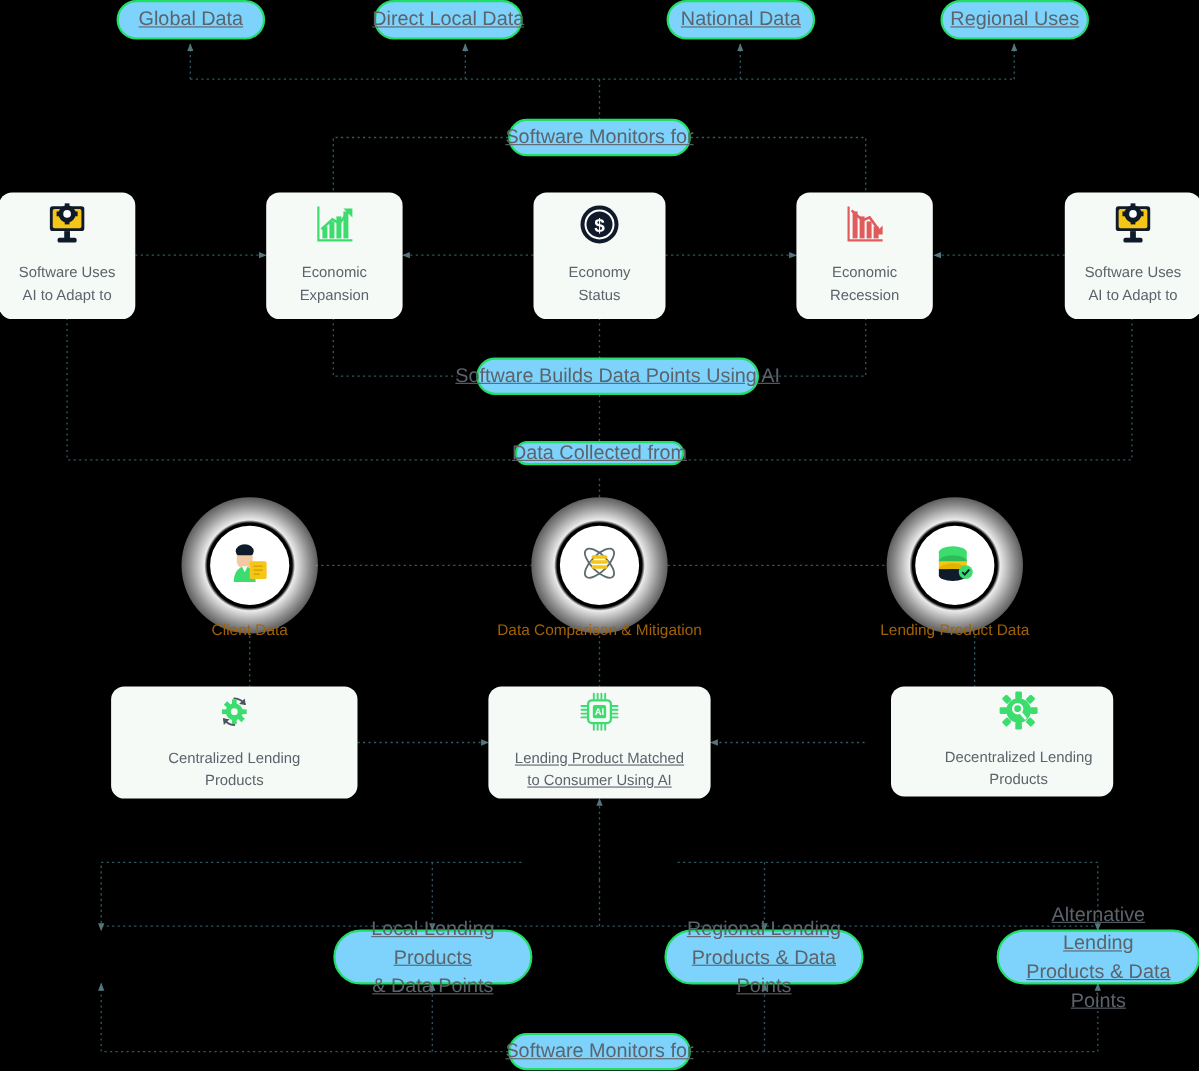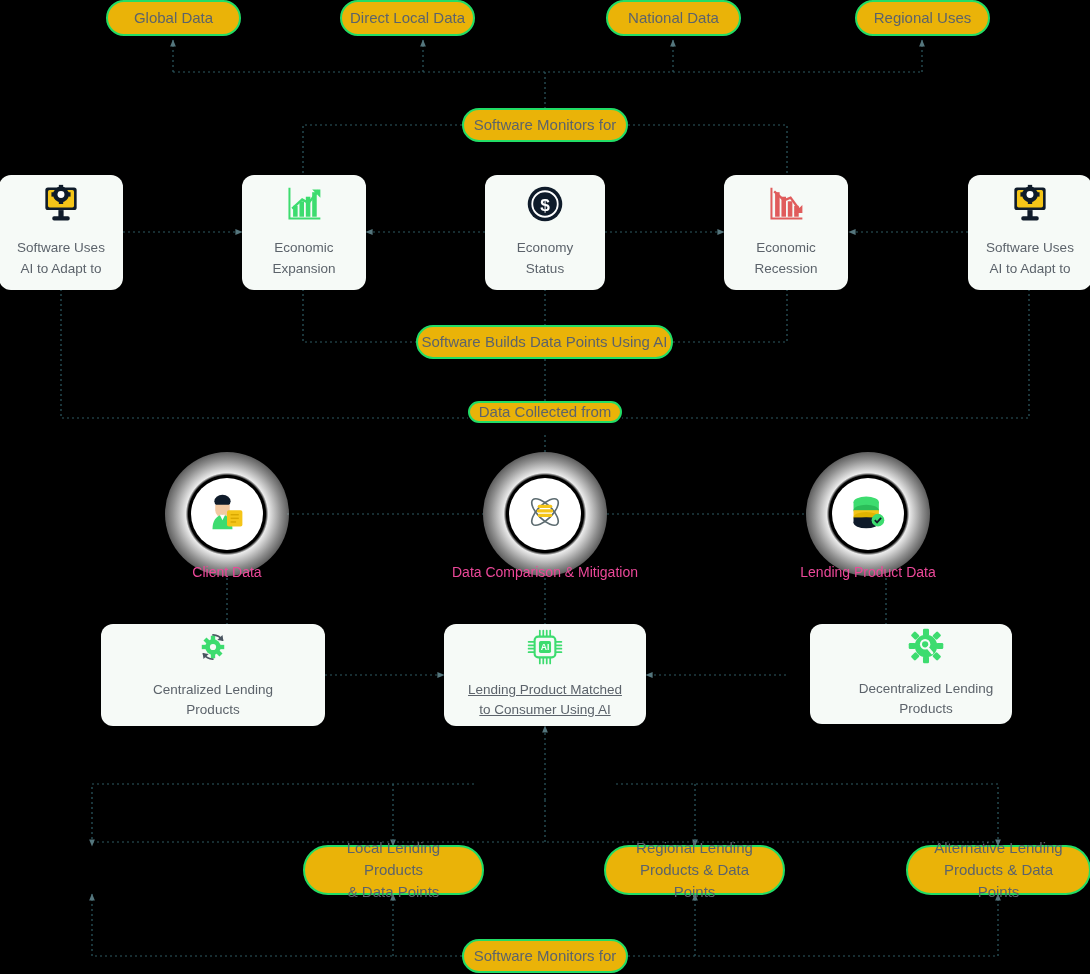--- a/index.html
+++ b/index.html
@@ -9,31 +9,32 @@
     font-family: "Liberation Sans", sans-serif;
     overflow: hidden;
   }
   #stage { position: relative; width: 1090px; height: 974px; }
 
   svg.edges { position: absolute; inset: 0; width: 1090px; height: 974px; pointer-events: none; }
 
   
   .pill {
     position: absolute;
-    background: #eab308;
+    background: #7dd3fc;
     border: 2px solid #22dd66;
     border-radius: 999px;
     color: #5c636b;
-    font-size: 15px;
+    font-size: 18px;
     line-height: 1.2;
     display: flex; align-items: center; justify-content: center;
     text-align: center;
     white-space: nowrap;
     padding: 0 16px;
     z-index: 4;
+    text-decoration: underline;
   }
   .pill.multiline { white-space: normal; line-height: 1.45; padding: 0 14px; }
 
   
   .card {
     position: absolute;
     background: #f6faf7;
     border-radius: 12px;
     display: flex; flex-direction: column;
     align-items: center; justify-content: center;
@@ -61,21 +62,21 @@
     position: absolute; left: 26px; top: 26px;
     width: 72px; height: 72px;
     background: #ffffff;
     border-radius: 50%;
     display: flex; align-items: center; justify-content: center;
   }
   .circ .clabel {
     position: absolute;
     left: 50%; transform: translateX(-50%);
     top: 112px;
-    color: #ec4899;
+    color: #a16207;
     font-size: 14px;
     white-space: nowrap;
   }
 </style>
 </head>
 <body>
 
 <div id="stage">
 
   <svg class="edges" viewBox="0 0 1090 974">
@@ -247,21 +248,21 @@
           <rect x="21.5" y="1" width="5" height="5"></rect>
             <rect x="21.5" y="18" width="5" height="5"></rect>
           <rect x="13" y="9.5" width="5" height="5"></rect>
             <rect x="30" y="9.5" width="5" height="5"></rect>
         </g>
       </svg>
     </span>
     <span class="lbl"><span>Software Uses</span><br><span>AI to Adapt to</span></span>
   </div>
 
-  <div class="pill" style="left:416px; top:325px; width:257px; height:34px;">
+  <div class="pill" style="left:433px; top:325px; width:257px; height:34px;">
     <span>Software Builds Data Points Using AI</span>
   </div>
 
   <div class="pill" style="left:468px; top:401px; width:154px; height:22px;">
     <span>Data Collected from</span>
   </div>
 
   <div class="circ" style="left:165px; top:452px;">
     <div class="ring" style="background:radial-gradient(circle, rgba(255,255,255,0) 0%, rgba(255,255,255,0) 44%, rgba(255,255,255,0.92) 47%, rgba(190,190,190,0.75) 62%, rgba(120,120,120,0.35) 80%, rgba(0,0,0,0) 96%);"></div>
     <div class="disc">

